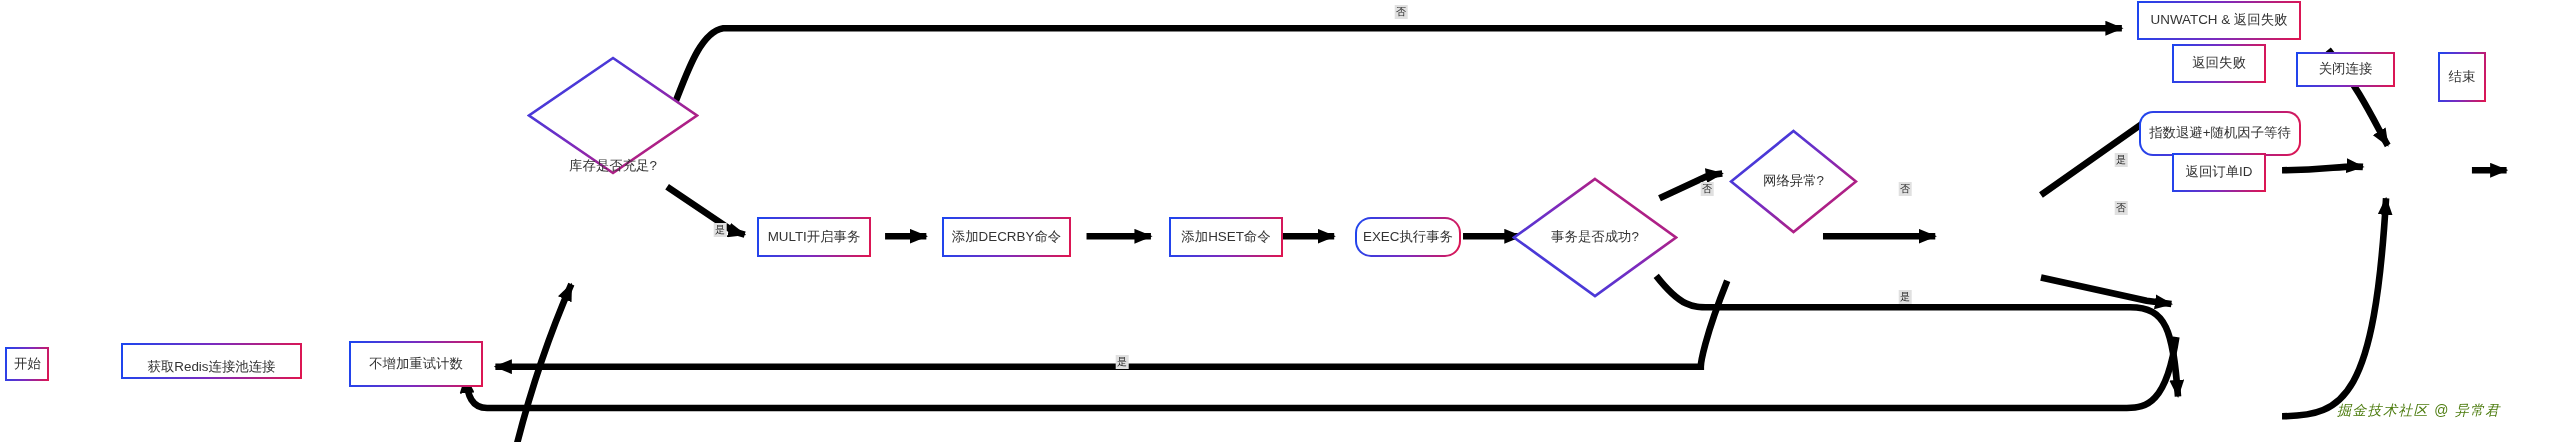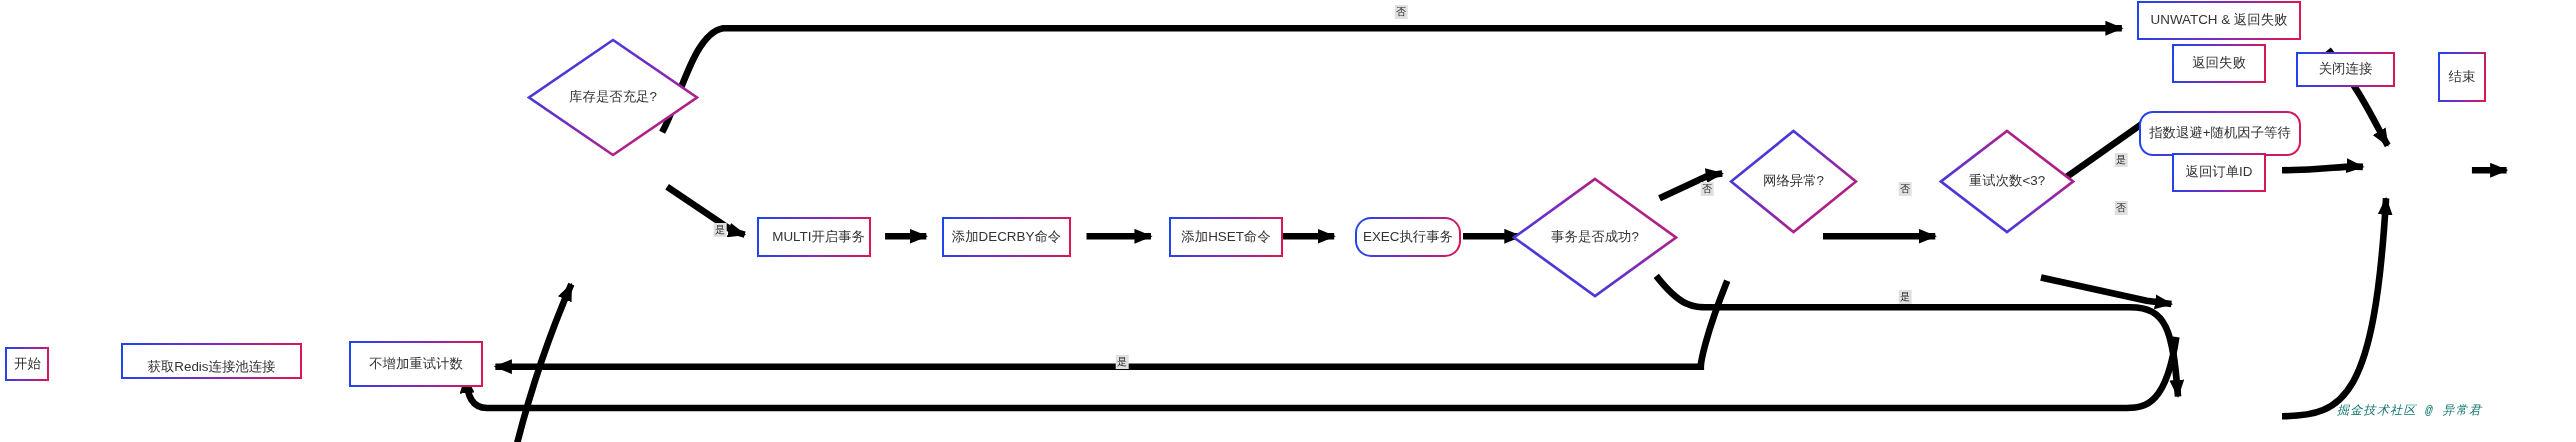--- a/index.html
+++ b/index.html
@@ -21,22 +21,22 @@
     background-clip:padding-box,border-box;
   }
   .node.diamond{background:transparent;border:0;padding:0;}
   .diamond .dlabel{position:relative;z-index:2;color:#333;font-size:13.4px;white-space:nowrap;}
   .diamond .dshape{position:absolute;left:0;top:0;width:100%;height:100%;z-index:1;}
 
   .elabel{position:absolute;background:#e0e0e0;color:#222;
           font-size:10px;line-height:1;padding:2px 1.3px;
           transform:translate(-50%,-50%);white-space:nowrap;}
 
-  .watermark{position:absolute;color:#0f766e;font-size:12px;
-             font-style:italic;letter-spacing:1.3px;white-space:nowrap;font-family:Liberation Mono, monospace;}
+  .watermark{position:absolute;color:#4d7c0f;font-size:14px;
+             font-style:italic;letter-spacing:1.3px;white-space:nowrap;}
 </style>
 </head>
 <body>
 
 <div id="stage">
 
   <svg id="wires" viewBox="0 0 3840 660" xmlns="http://www.w3.org/2000/svg">
     <defs>
       <marker id="ah" markerWidth="11" markerHeight="9" refX="10" refY="4.5" orient="auto" markerUnits="userSpaceOnUse">
         <path d="M0,0 L11,4.5 L0,9 z" fill="#000"></path>
@@ -101,28 +101,28 @@
   </div>
 
   <div class="node box" style="left:121px;top:343px;width:181px;height:36px;align-items:flex-end;">
     <span>获取Redis连接池连接</span>
   </div>
 
   <div class="node box" style="left:349px;top:341px;width:134px;height:46px;font-family:Liberation Serif, serif;">
     <span>不增加重试计数</span>
   </div>
 
-  <div class="node diamond" style="left:527px;top:38px;width:172px;height:119px;">
+  <div class="node diamond" style="left:527px;top:56px;width:172px;height:119px;align-items:flex-end;">
     <svg class="dshape" viewBox="0 0 256 178" preserveAspectRatio="none">
       <polygon points="128,3 253,89 128,175 3,89" fill="#fff" stroke="url(#bg1)" stroke-width="4"></polygon>
     </svg>
     <span class="dlabel">库存是否充足?</span>
   </div>
 
-  <div class="node box" style="left:757px;top:217px;width:114px;height:40px;justify-content:flex-end;">
+  <div class="node box" style="left:757px;top:217px;width:114px;height:40px;">
     <span>MULTI开启事务</span>
   </div>
 
   <div class="node box" style="left:942px;top:217px;width:129px;height:40px;text-align:center;">
     <span>添加DECRBY命令</span>
   </div>
 
   <div class="node box" style="left:1169px;top:217px;width:114px;height:40px;">
     <span>添加HSET命令</span>
   </div>
@@ -138,26 +138,20 @@
     <span class="dlabel">事务是否成功?</span>
   </div>
 
   <div class="node diamond" style="left:1729px;top:129px;width:129px;height:105px;">
     <svg class="dshape" viewBox="0 0 192 156" preserveAspectRatio="none">
       <polygon points="96,3 189,78 96,153 3,78" fill="#fff" stroke="url(#bg1)" stroke-width="4"></polygon>
     </svg>
     <span class="dlabel">网络异常?</span>
   </div>
 
-  <div class="node diamond" style="left:1939px;top:129px;width:136px;height:105px;">
-    <svg class="dshape" viewBox="0 0 202 156" preserveAspectRatio="none">
-      <polygon points="101,3 199,78 101,153 3,78" fill="#fff" stroke="url(#bg2)" stroke-width="4"></polygon>
-    </svg>
-    <span class="dlabel">重试次数&lt;3?</span>
-  </div>
 
   <div class="node box" style="left:2137px;top:1.3px;width:164px;height:39px;">
     <span>UNWATCH &amp; 返回失败</span>
   </div>
 
   <div class="node box" style="left:2172px;top:44px;width:94px;height:39px;">
     <span>返回失败</span>
   </div>
 
   <div class="node box" style="left:2139px;top:111px;width:162px;height:45px;border-radius:14px;">

